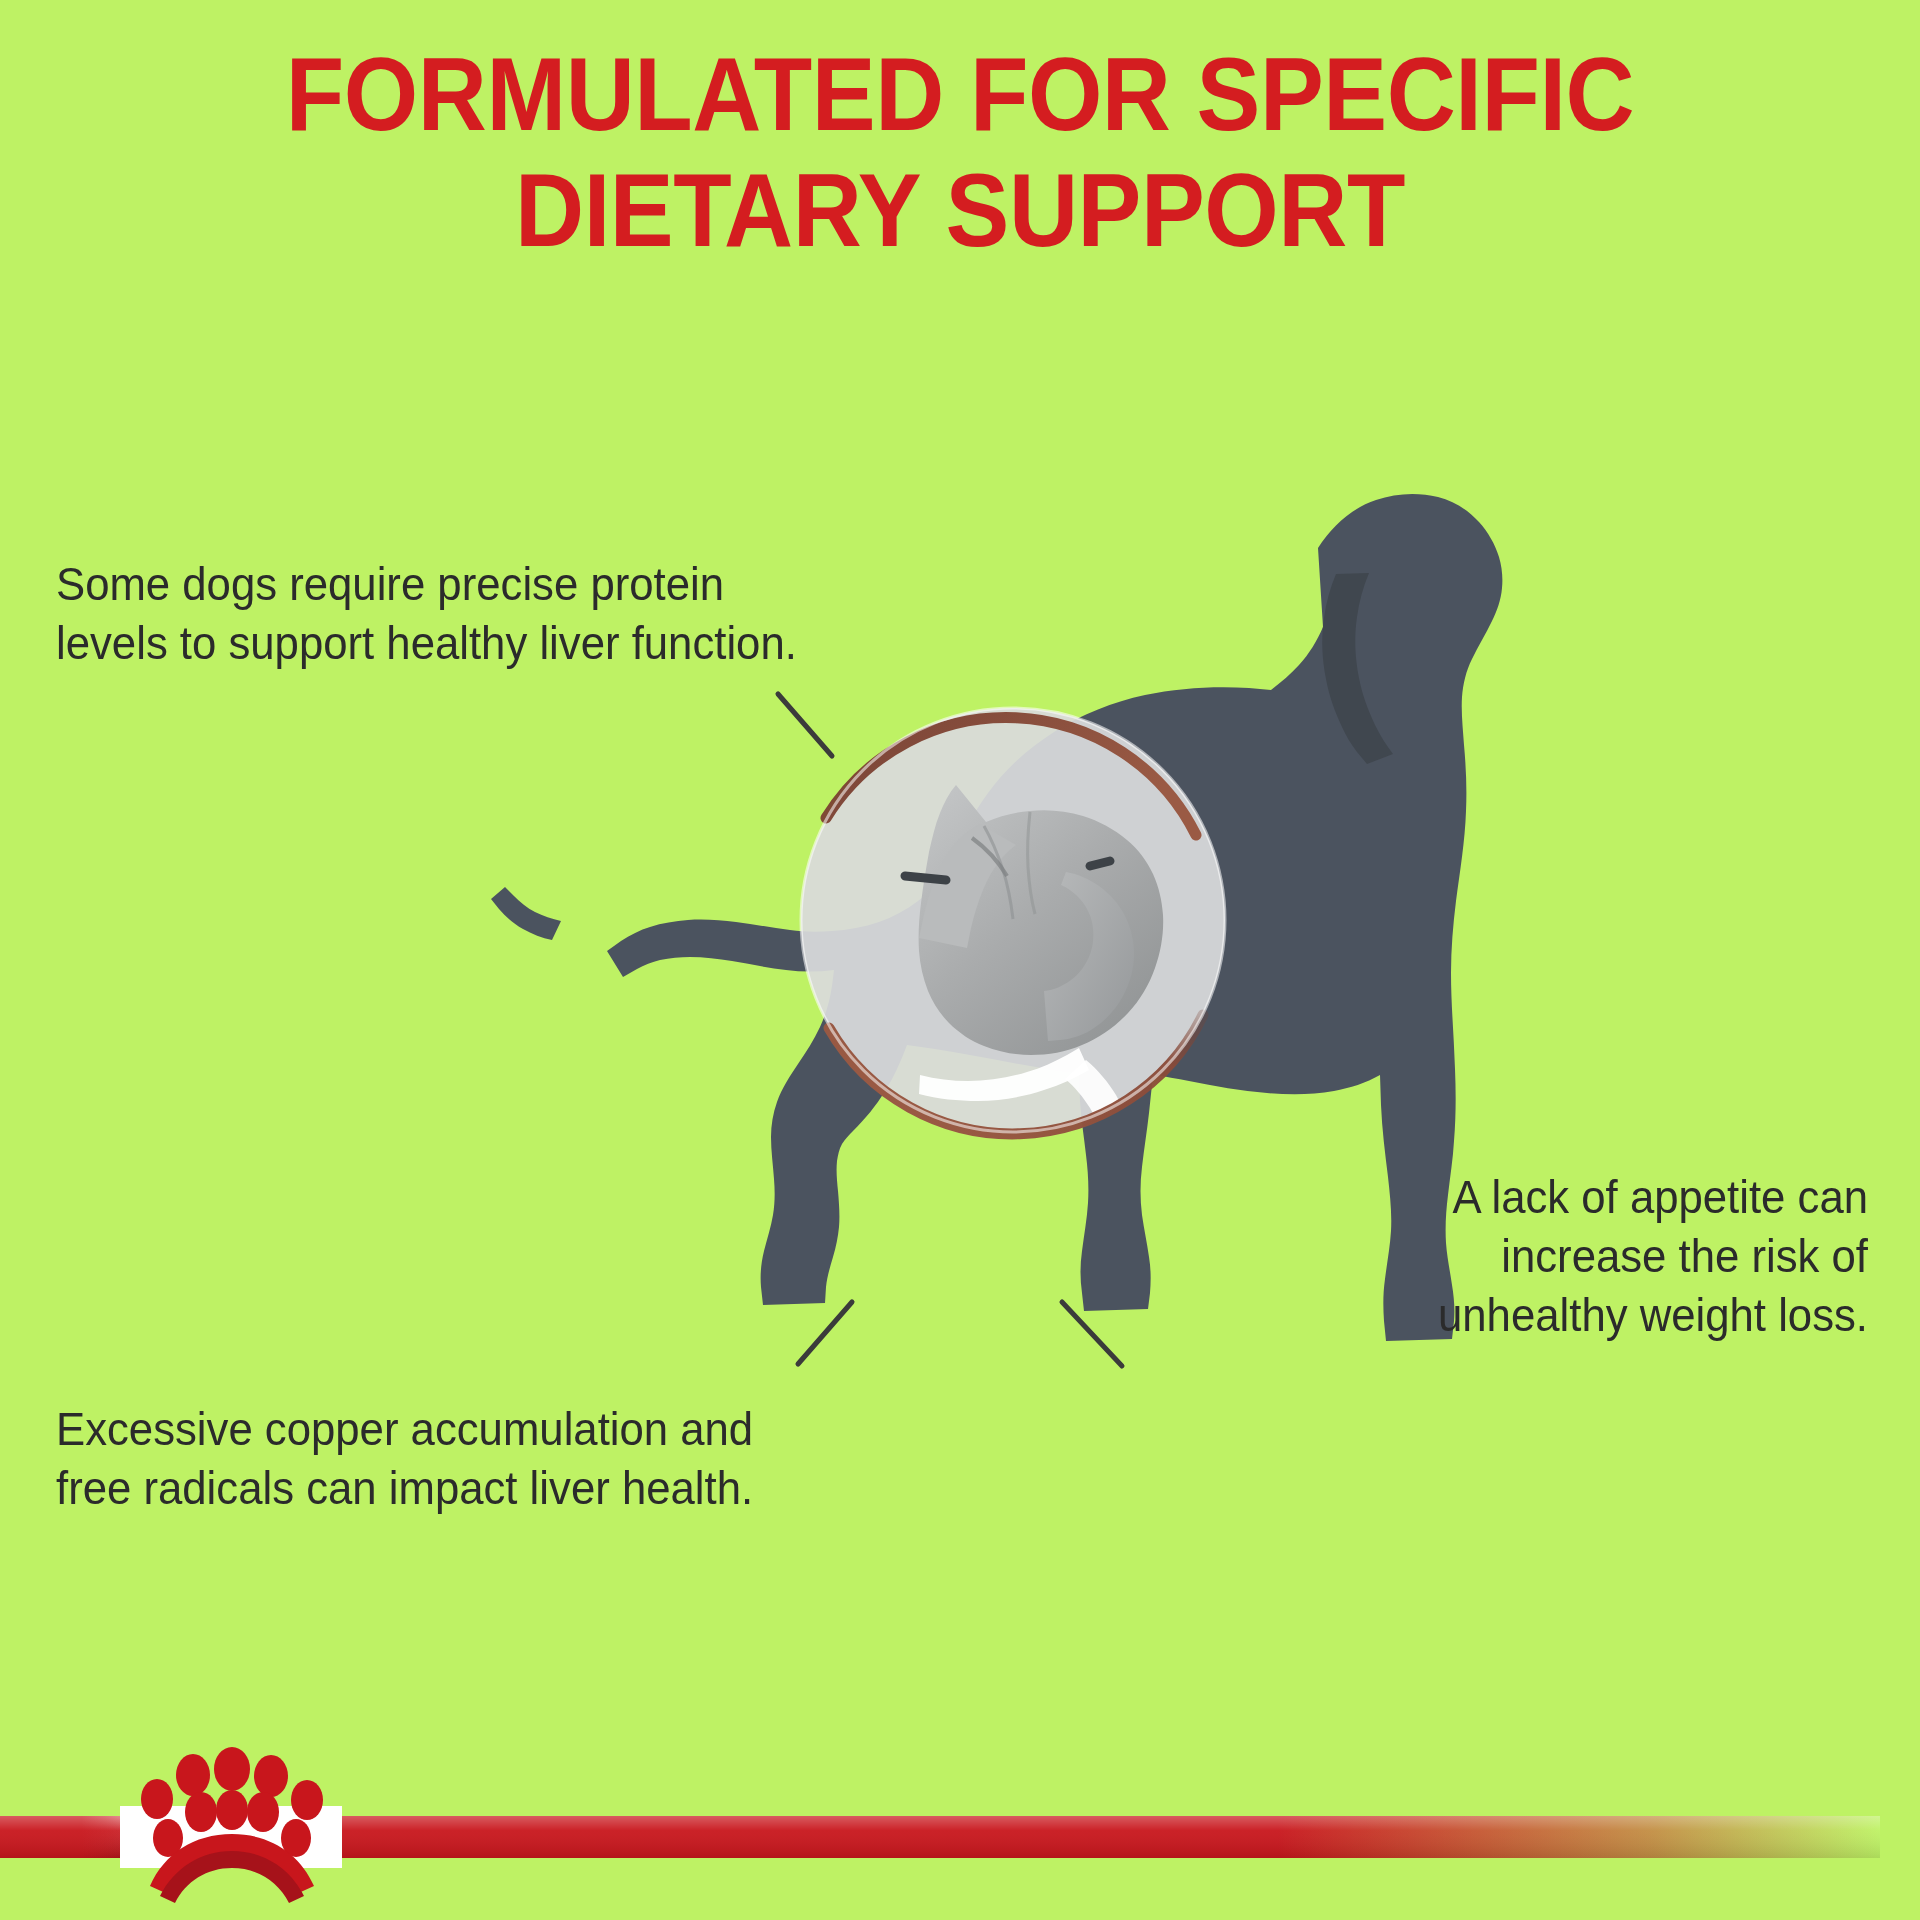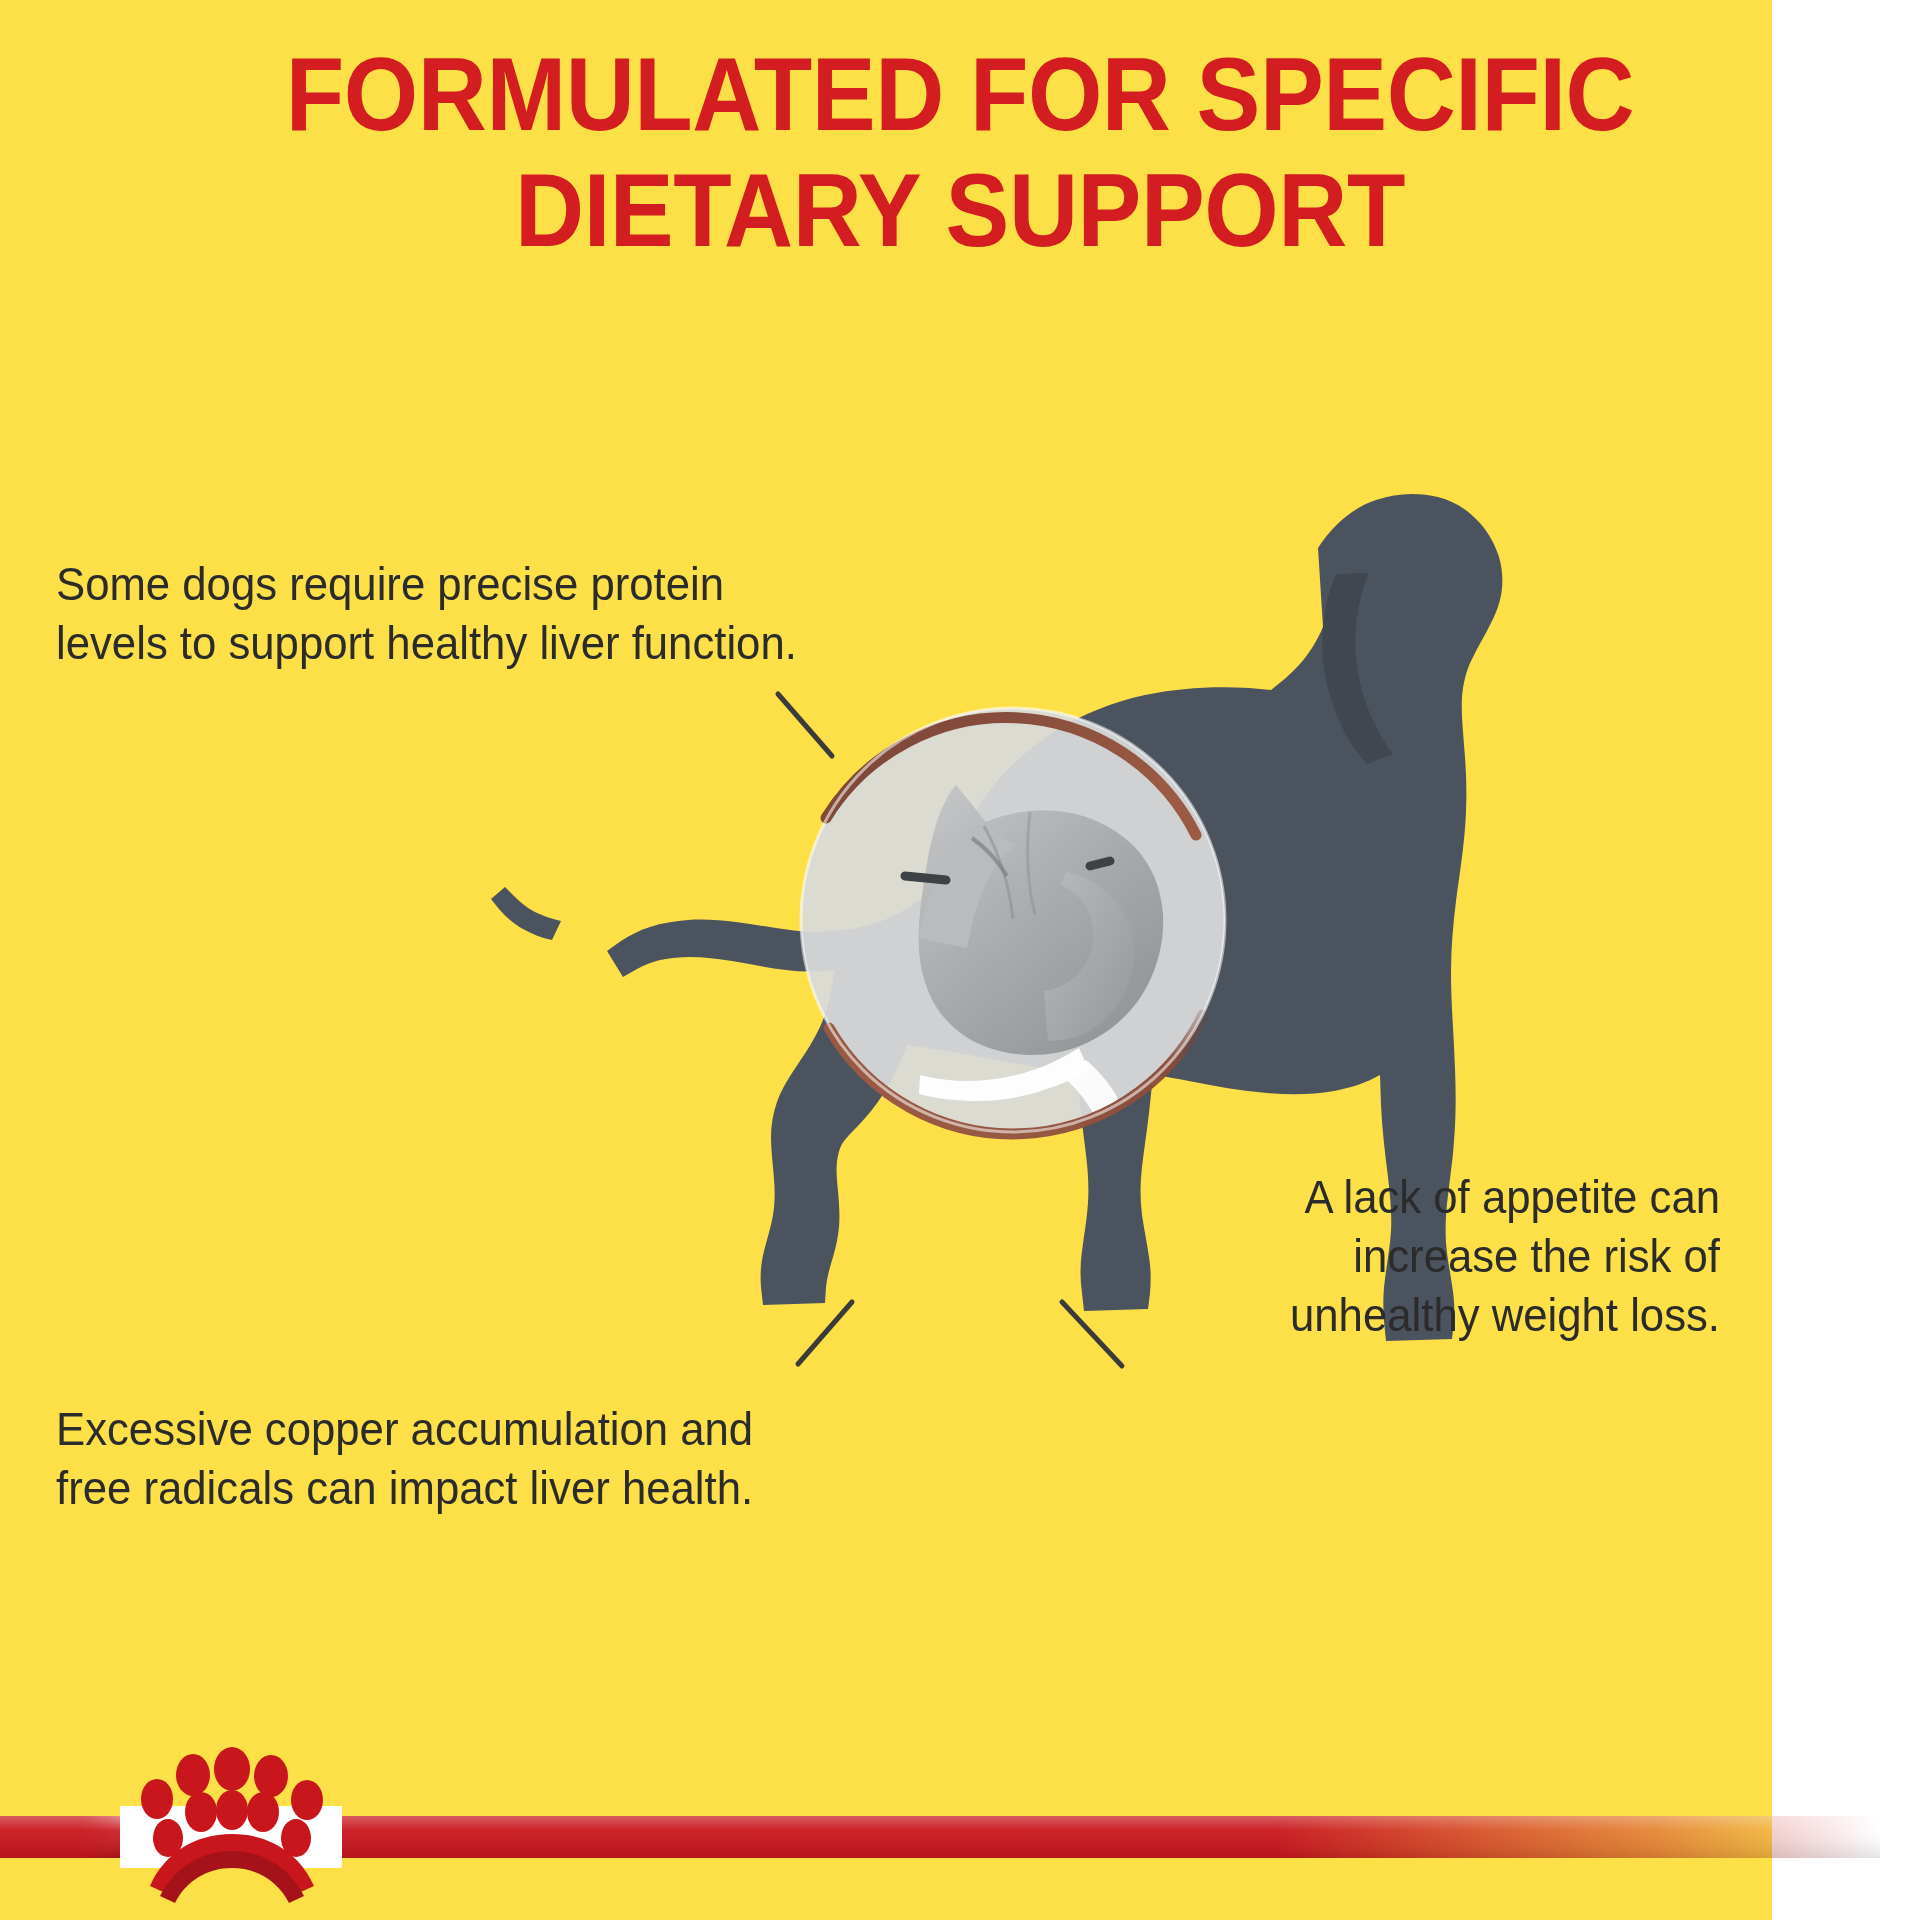--- a/index.html
+++ b/index.html
@@ -11,23 +11,23 @@
     width: 1920px;
     height: 1920px;
     overflow: hidden;
     font-family: "Liberation Sans", "DejaVu Sans", sans-serif;
     position: relative;
   }
 
   #infographic {
     position: absolute;
     left: 0; top: 0;
-    width: 1772px;
+    width: 1920px;
     height: 1920px;
-    background: #fde047;
+    background: #bef264;
   }
 
   
   .headline {
     position: absolute;
     left: 0;
     top: 36px;
     width: 1920px;
     text-align: center;
     color: #d41d20;

